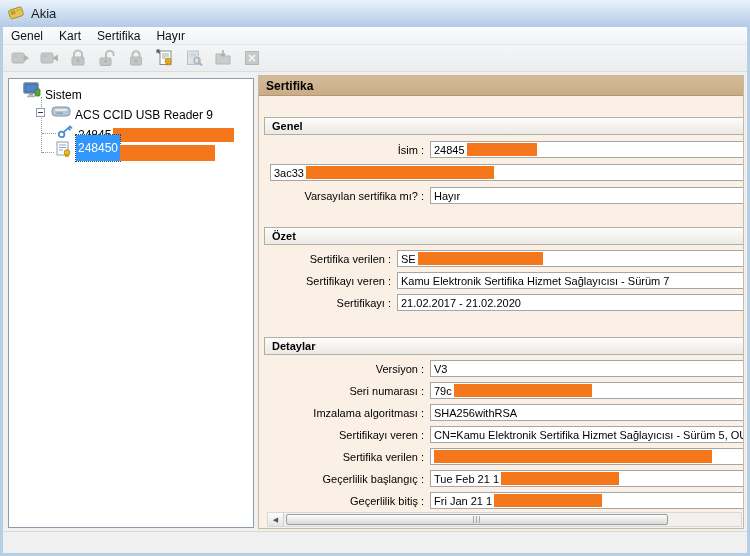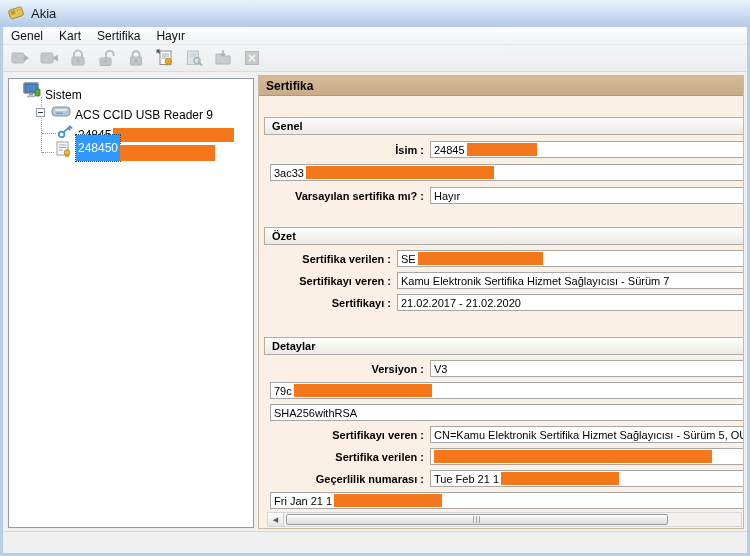--- a/index.html
+++ b/index.html
@@ -45,21 +45,21 @@
   .detail-panel { position:absolute; left:255px; top:3px; width:486px; height:454px;
     background:#fbf0e6; border:1px solid #c9b99f; overflow:hidden; }
   .panel-hdr { height:20px; background:linear-gradient(#d4ba98,#c9ad89); border-bottom:1px solid #b29877;
     font-weight:bold; font-size:12px; color:#000; padding:3px 7px; }
   .section { position:absolute; left:5px; width:520px; }
   .sec-hdr { height:18px; border:1px solid #b3aea4; background:linear-gradient(#fdfdfc,#ebe9e5);
     font-weight:bold; font-size:11px; color:#000; padding:2px 7px; }
   .row { display:flex; align-items:center; margin-top:6px; height:17px; font-size:11px; color:#000; }
   .sec-ozet .row { margin-top:5px; }
   .sec-detaylar .row { margin-top:5px; }
-  .row .lbl { width:160px; text-align:right; flex:none;font-weight:bold; }
+  .row .lbl { width:160px; text-align:right; flex:none; }
   .sec-ozet .row .lbl { width:127px; }
   .row .box { margin-left:6px; width:560px; flex:none; height:17px; border:1px solid #a6a6a6;
     background:#fff; display:flex; align-items:center; padding:0 3px; white-space:nowrap; overflow:hidden; }
   .row .box .redact { height:13px; margin-left:2px; }
 
   
   .hscroll { position:absolute; left:8px; right:1px; bottom:1px; height:15px;
     background:#f2f1f0; border:1px solid #d9d8d6; }
   .hs-btn { position:absolute; left:0; top:0; bottom:0; width:16px;
     background:linear-gradient(#fdfdfd,#e4e4e4); border-right:1px solid #cfcfcf;
@@ -282,51 +282,54 @@
 
       <div class="section sec-detaylar" style="top:261px;">
         <div class="sec-hdr">Detaylar</div>
         <div class="row">
           <span class="lbl">Versiyon :</span>
           <span class="box">
               <span>V3</span>
             </span>
         </div>
         <div class="row">
+          <span class="lbl">Seri numarası :</span>
           <span class="box">
               <span>79c</span>
               <span class="redact" style="width:138px;"></span>
             </span>
         </div>
         <div class="row">
+          <span class="lbl">Imzalama algoritması :</span>
           <span class="box">
               <span>SHA256withRSA</span>
             </span>
         </div>
         <div class="row">
           <span class="lbl">Sertifikayı veren :</span>
           <span class="box">
               <span>CN=Kamu Elektronik Sertifika Hizmet Sağlayıcısı - Sürüm 5, OU=BİLGEM, </span>
             </span>
         </div>
         <div class="row">
           <span class="lbl">Sertifika verilen :</span>
           <span class="box">
               <span></span>
               <span class="redact" style="width:278px; margin-left:0;"></span>
             </span>
         </div>
         <div class="row">
-          <span class="lbl">Geçerlilik numarası :</span>
+          <span class="lbl">Geçerlilik başlangıç :</span>
           <span class="box">
               <span>Tue Feb 21 1</span>
               <span class="redact" style="width:118px;"></span>
             </span>
         </div>
         <div class="row">
+          <span class="lbl">Geçerlilik bitiş :</span>
           <span class="box">
               <span>Fri Jan 21 1</span>
               <span class="redact" style="width:108px;"></span>
             </span>
         </div>
       </div>
 
       <div class="hscroll">
         <span class="hs-btn">◀</span>
         <span class="hs-thumb">

